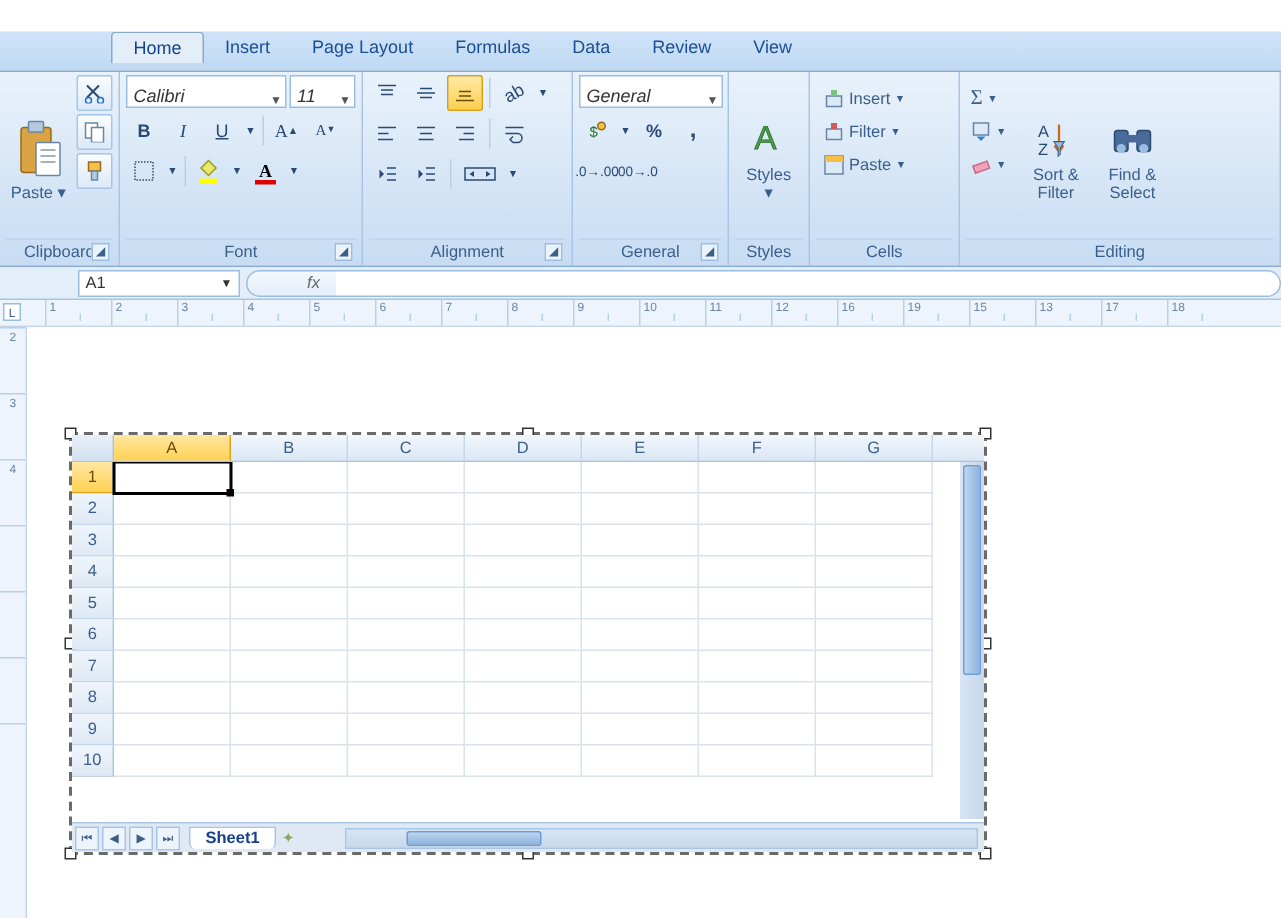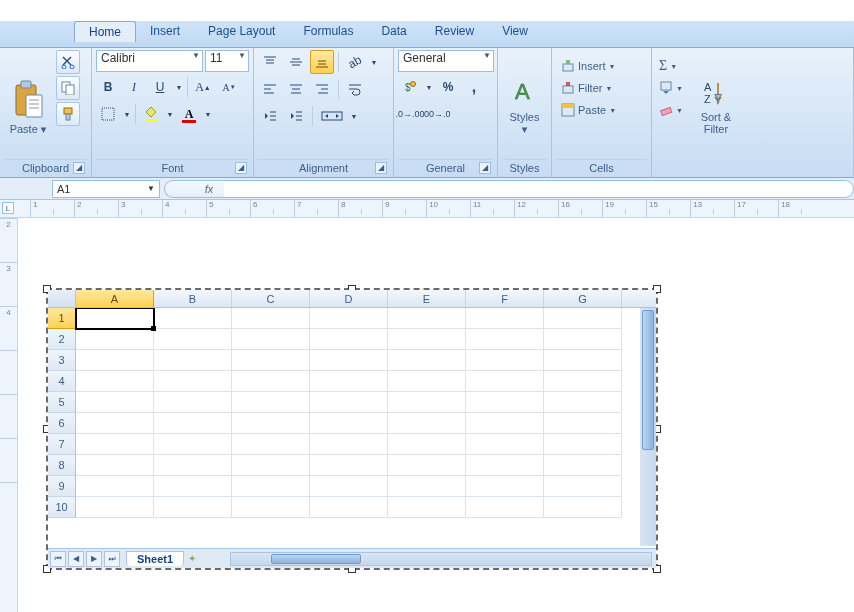--- a/index.html
+++ b/index.html
@@ -15,21 +15,21 @@
 .group-label .launcher { position:absolute; right:2px; top:2px; width:12px; height:12px; border:1px solid #9abedf; background:#eaf2fb; font-size:8px; line-height:10px; text-align:center; color:#4a6; color:#3b5f8a;}
 .bigbtn { display:flex; flex-direction:column; align-items:center; justify-content:flex-end; width:48px; height:88px; border:1px solid transparent; border-radius:3px; padding:2px; cursor:pointer; }
 .bigbtn .lbl { font-size:11px; color:#3b5f8a; text-align:center; line-height:12px; margin-top:2px;}
 .smallcol { display:flex; flex-direction:column; gap:2px; margin-left:2px; }
 .smallbtn, .rowbtn { width:24px; height:24px; border:1px solid #a9c5e6; border-radius:2px; background:linear-gradient(#fafdff,#dce9f7); display:flex; align-items:center; justify-content:center; font-size:12px; color:#2a4a72; cursor:pointer;}
 .rowbtn { border:1px solid transparent; background:transparent; }
 .rowbtn.bordered { border-color:#a9c5e6; background:linear-gradient(#fafdff,#dce9f7);}
 .rowbtn.sel { background:linear-gradient(#ffeaa7,#ffcf4e); border:1px solid #d8a013;}
 .row3 { display:flex; gap:2px; }
 .row3v { display:flex; flex-direction:column; gap:2px;}
-.combo { height:22px; border:1px solid #9abedf; background:#fff; display:flex; align-items:flex-start; padding:0 2px 0 4px; font-size:12px;}
+.combo { height:22px; border:1px solid #9abedf; background:#fff; display:flex; align-items:flex-end; padding:0 2px 0 4px; font-size:12px;font-style:italic;}
 .combo .arrow { margin-left:auto; font-size:8px; color:#555;}
 .cells-row{display:flex;align-items:center;gap:3px;height:20px;padding:0 4px;border:1px solid transparent;border-radius:2px;cursor:pointer;font-size:11px;color:#3b5f8a;}
 .namebox-bar{display:flex;align-items:center;height:22px;background:#e4eef9;border-bottom:1px solid #a9c5e6;padding-left:4px;}
 .namebox{width:108px;height:18px;border:1px solid #9abedf;background:#fff;display:flex;align-items:center;padding:0 4px;font-size:11px;margin-right:4px;}
 .namebox .dd{margin-left:auto;font-size:8px;}
 .fx-area{flex:1;height:18px;border:1px solid #9abedf;border-left:none;background:#fff;display:flex;align-items:center;border-radius:0 9px 9px 0;}
 .fx-lbl{width:30px;text-align:center;font-style:italic;color:#666;font-size:11px;}
 .ruler-h{height:18px;background:#eef4fb;border-bottom:1px solid #c4d7ec;position:relative;font-size:8px;color:#6a85a6;}
 .ruler-h .marks{position:absolute;left:30px;right:0;top:0;bottom:0;display:flex;}
 .ruler-h .cm{width:44px;border-left:1px solid #b9cfe7;position:relative;padding-left:2px;}
@@ -75,21 +75,21 @@
       <div class="tab">Page Layout</div>
       <div class="tab">Formulas</div>
       <div class="tab">Data</div>
       <div class="tab">Review</div>
       <div class="tab">View</div>
     </div>
 </div>
 
 <div class="ribbon">
 
-  <div class="group" style="width:92px">
+  <div class="group" style="width:80px">
     <div class="group-body">
       <div class="bigbtn">
         <svg class="icon-svg" width="32" height="42">
             <rect x="4" y="6" width="20" height="30" rx="2" fill="#d9a441" stroke="#9a6a1a"></rect>
             <rect x="9" y="2" width="10" height="7" rx="1" fill="#b5c9dd" stroke="#6a85a6"></rect>
             <rect x="14" y="16" width="16" height="22" rx="1" fill="#fff" stroke="#6a85a6"></rect>
             <line x1="17" y1="21" x2="27" y2="21" stroke="#89a"></line>
             <line x1="17" y1="25" x2="27" y2="25" stroke="#89a"></line>
             <line x1="17" y1="29" x2="27" y2="29" stroke="#89a"></line>
           </svg>
@@ -350,21 +350,33 @@
       <div class="bigbtn" style="width:48px">
         <svg width="28" height="30">
             <text x="2" y="12" font-size="11" fill="#2a4a72">A</text>
             <text x="2" y="24" font-size="11" fill="#2a4a72">Z</text>
             <path d="M16 4 v18 m-3 -4 l3 4 l3 -4" stroke="#c46a1a" fill="none" stroke-width="1.5"></path>
             <path d="M18 2 h10 l-4 6 v6 l-2 2 v-8 z" fill="#9abedf" stroke="#3b5f8a" transform="translate(0,14) scale(0.7)"></path>
           </svg>
         <span class="lbl" style="white-space:pre">Sort &amp;
 Filter</span>
       </div>
-    </div>
+      <div class="bigbtn" style="width:50px">
+        <svg width="30" height="30">
+            <rect x="3" y="8" width="9" height="14" rx="2" fill="#4a6a9a" stroke="#2a4a72"></rect>
+            <rect x="18" y="8" width="9" height="14" rx="2" fill="#4a6a9a" stroke="#2a4a72"></rect>
+            <rect x="11" y="11" width="8" height="5" fill="#4a6a9a"></rect>
+            <circle cx="7.5" cy="20" r="3" fill="#9abedf"></circle>
+            <circle cx="22.5" cy="20" r="3" fill="#9abedf"></circle>
+          </svg>
+        <span class="lbl" style="white-space:pre">Find &amp;
+Select</span>
+      </div>
+    </div>
+    <div class="group-label"><span>Editing</span></div>
   </div>
 </div>
 
 <div class="namebox-bar">
   <div style="width:48px"></div>
   <div class="namebox">
       <span>A1</span>
       <span class="dd">▼</span>
     </div>
   <div style="width:60px;height:18px;border:1px solid #9abedf;border-right:none;background:linear-gradient(#f4f9fd,#e4eef9);border-radius:9px 0 0 9px;display:flex;align-items:center;justify-content:flex-end">

